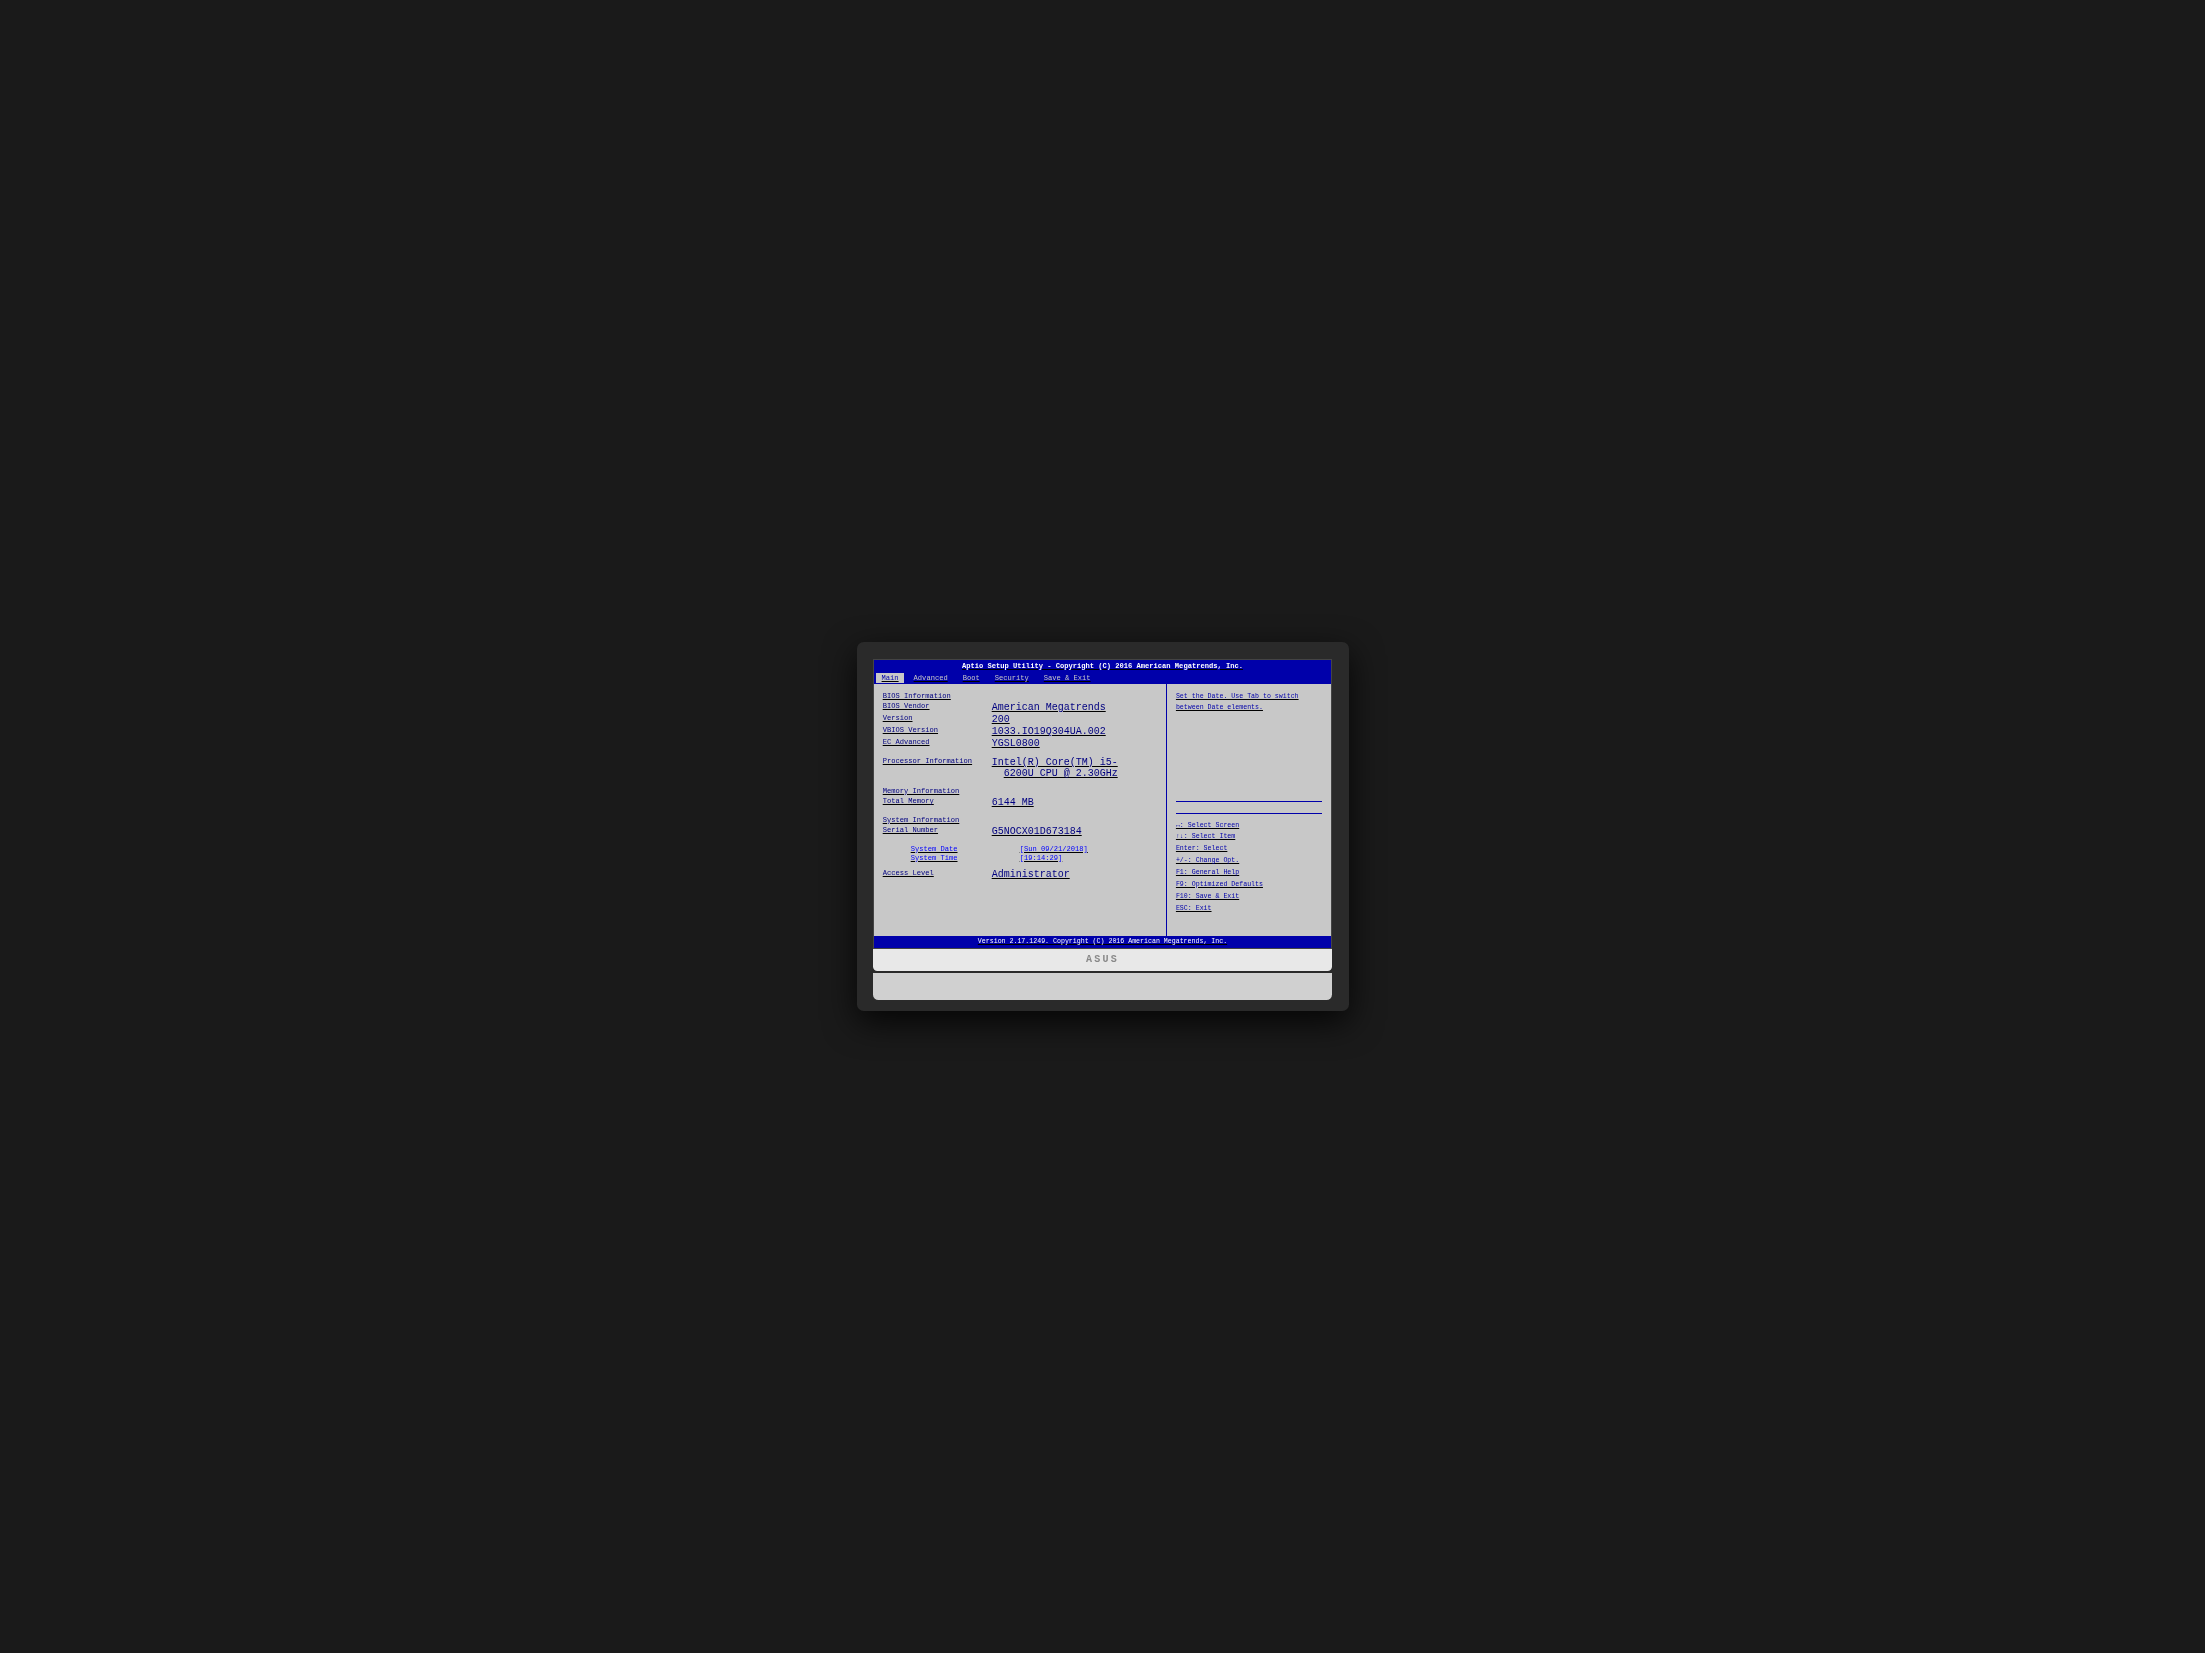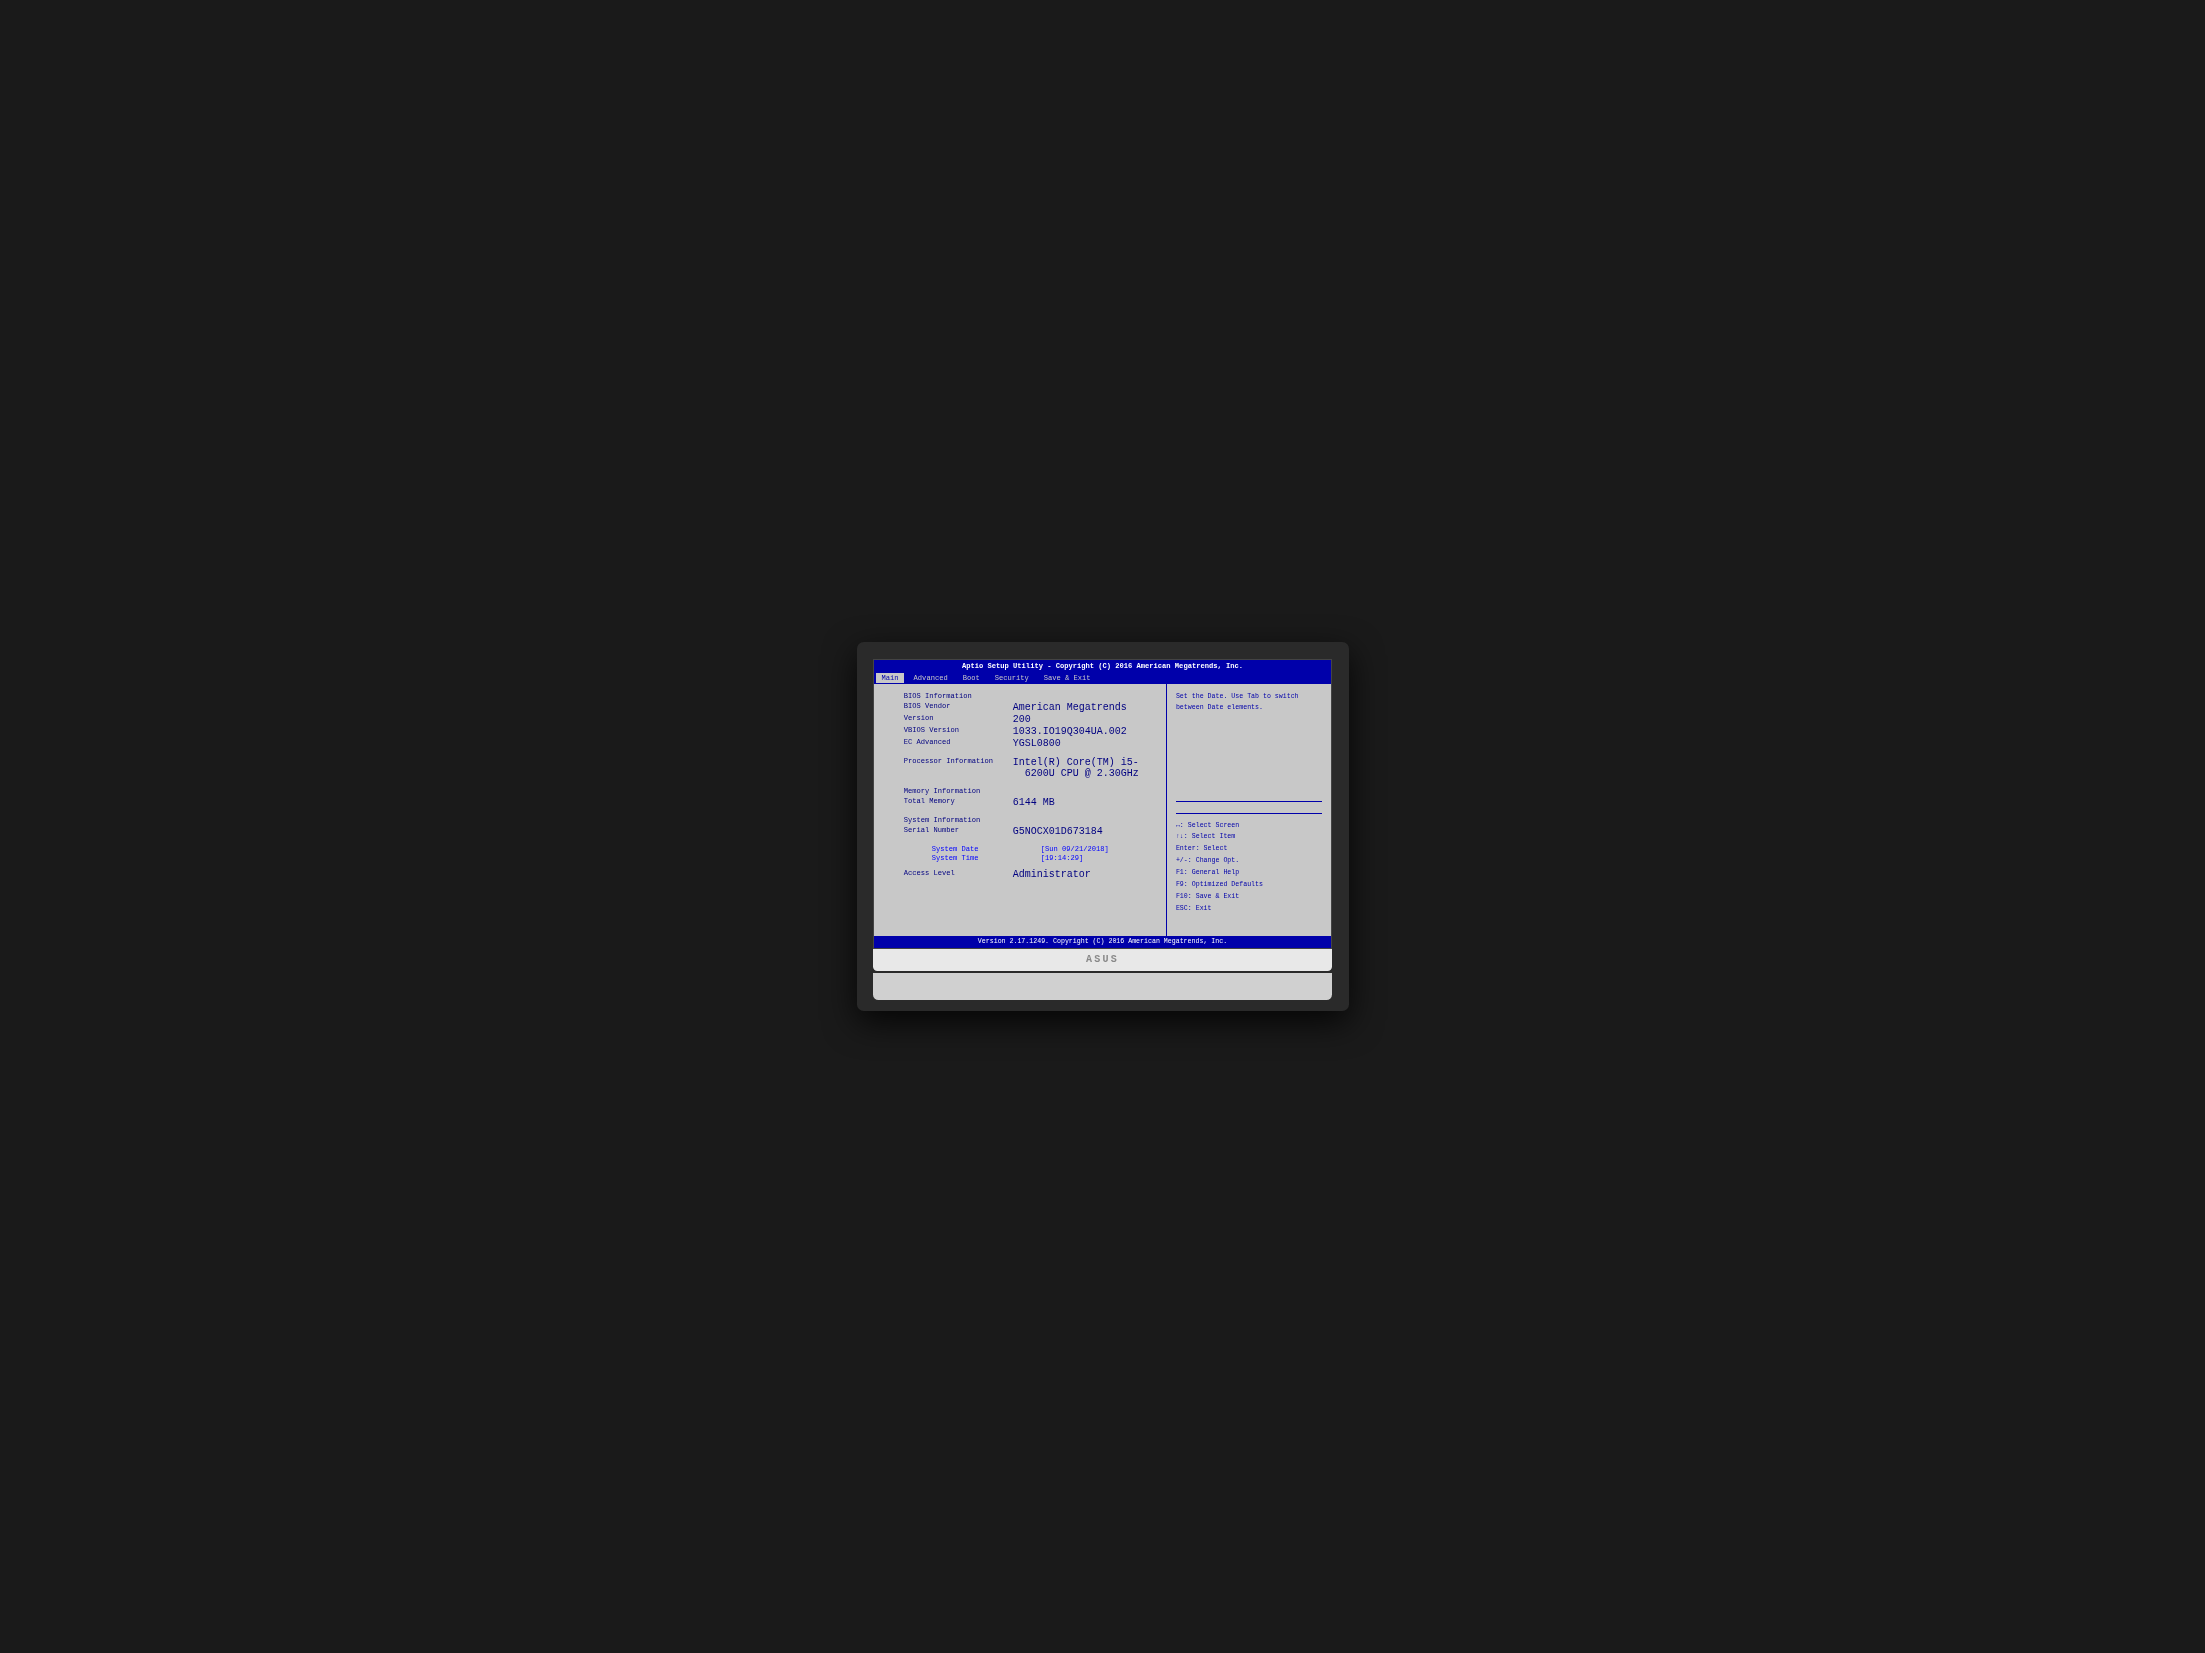--- a/index.html
+++ b/index.html
@@ -19,20 +19,21 @@
       padding: 16.4px 16.4px 11px 16.4px;
       width: 492px;
       box-shadow: 0 11px 33px rgba(0,0,0,0.8);
     }
 
     .screen {
       background: #f9a8d4;
       border: 1.6px solid #444;
       width: 100%;
       position: relative;
+      text-decoration: underline;
     }
 
     .title-bar {
       background: #0000aa;
       color: #ffffff;
       text-align: center;
       padding: 2.2px 4.4px;
       font-size: 7.1px;
       font-weight: bold;
     }
@@ -59,21 +60,20 @@
     .content-area {
       background: #c8c8c8;
       display: flex;
       min-height: 252px;
     }
 
     .main-panel {
       flex: 1;
       padding: 7.7px 8.8px;
       border-right: 1.1px solid #0000aa;
-      margin-left: 21px;
     }
 
     .side-panel {
       width: 164px;
       padding: 7.7px 8.8px;
       background: #c8c8c8;
     }
 
     .info-section {
       margin-bottom: 7.7px;

